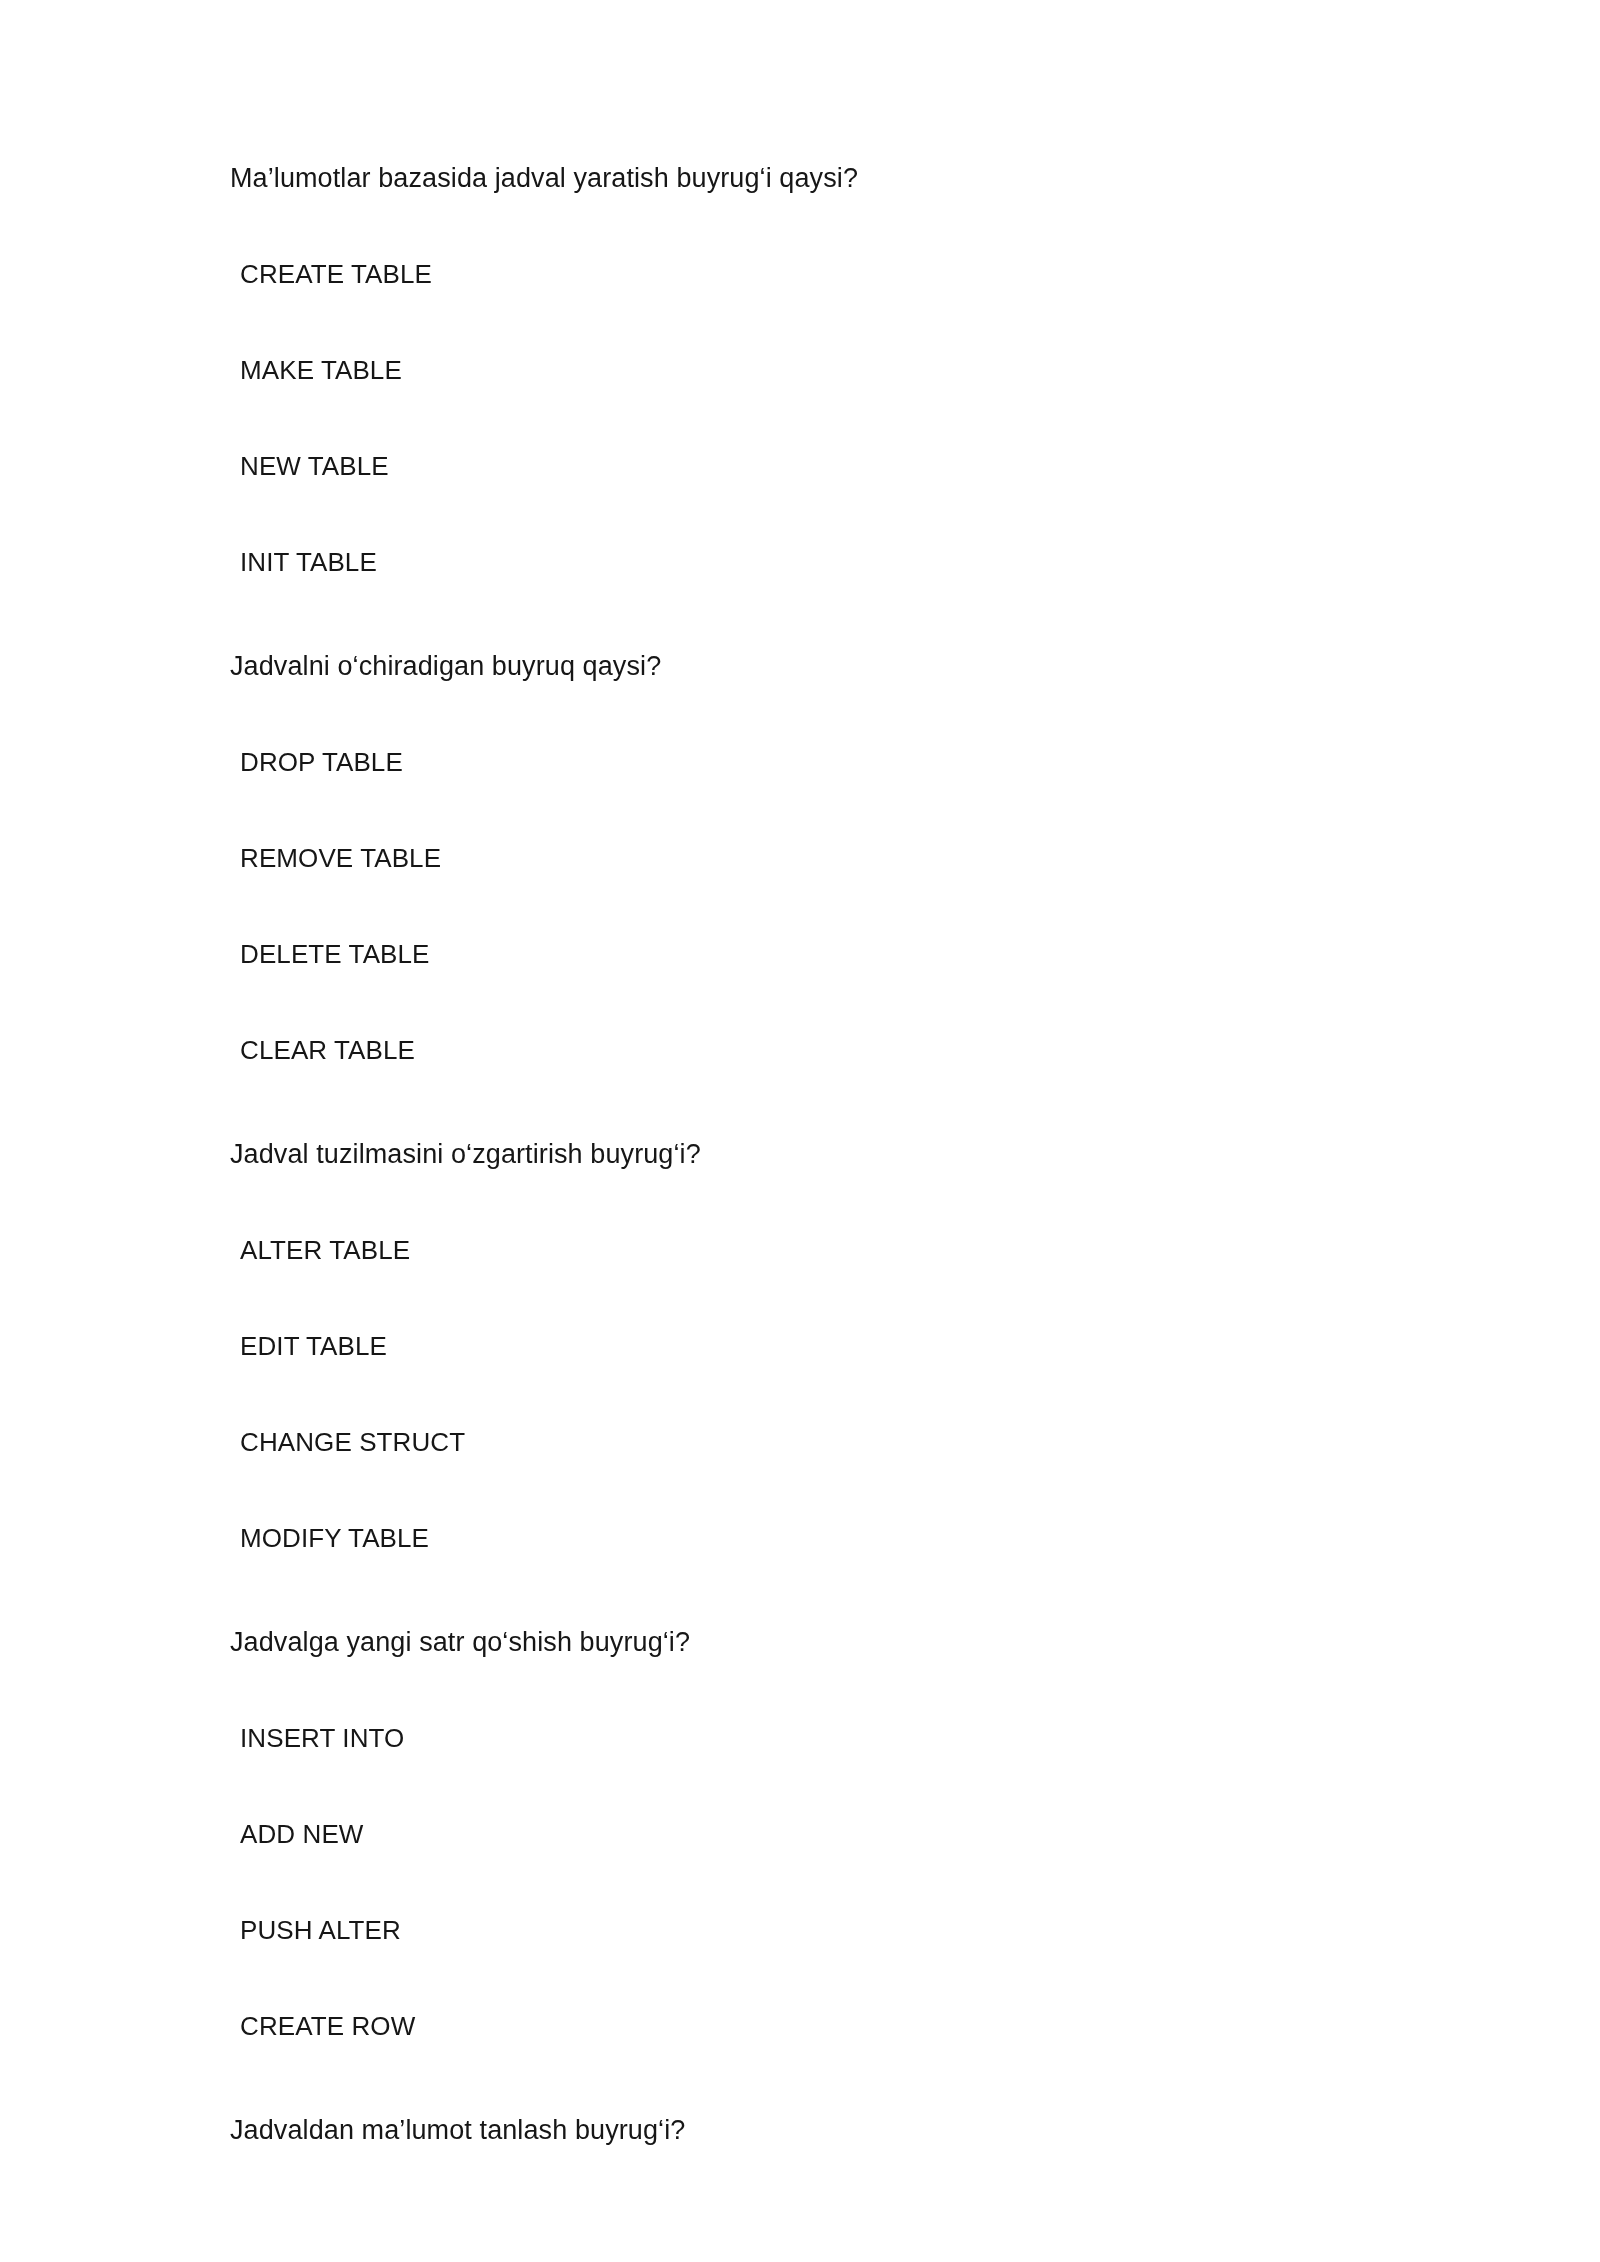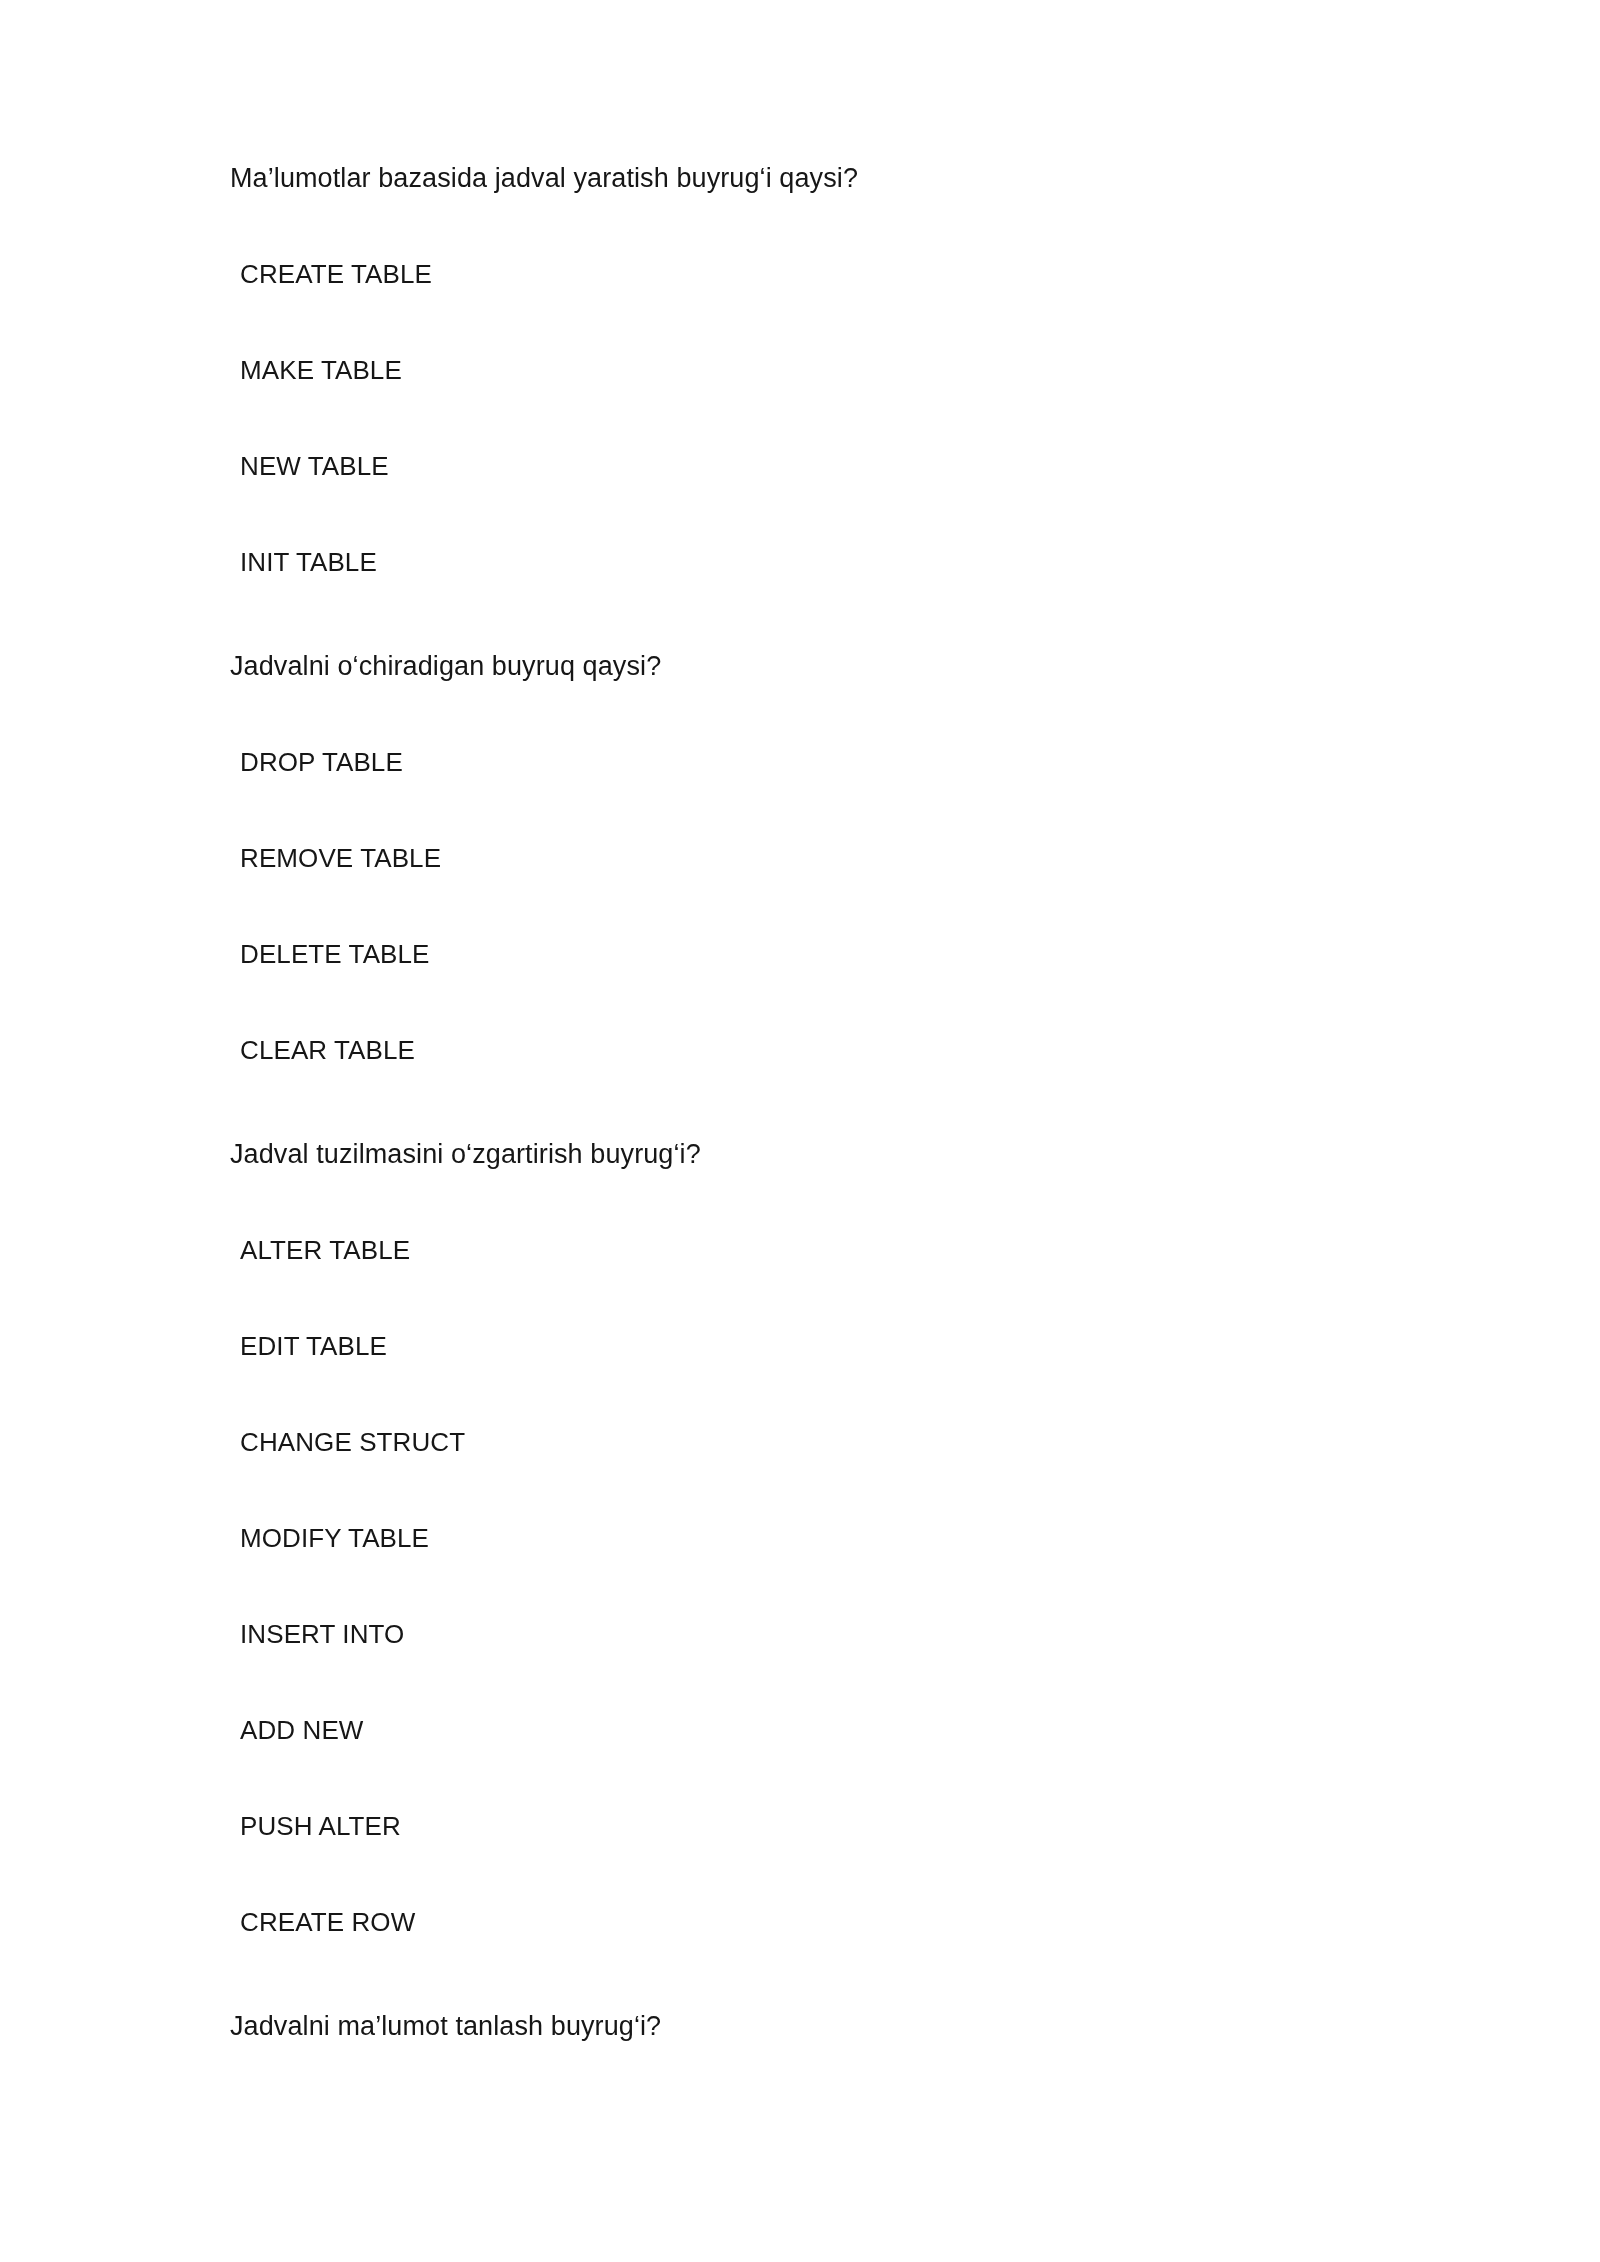--- a/index.html
+++ b/index.html
@@ -75,24 +75,25 @@
 
     <div class="block">
       <p class="q-line">Jadval tuzilmasini o‘zgartirish buyrug‘i?</p>
       <p class="opt-line">ALTER TABLE</p>
       <p class="opt-line">EDIT TABLE</p>
       <p class="opt-line">CHANGE STRUCT</p>
       <p class="opt-line">MODIFY TABLE</p>
     </div>
 
     <div class="block">
+      <p class="q-line">Jadvalga yangi satr qo‘shish buyrug‘i?</p>
       <p class="opt-line">INSERT INTO</p>
       <p class="opt-line">ADD NEW</p>
       <p class="opt-line">PUSH ALTER</p>
       <p class="opt-line">CREATE ROW</p>
     </div>
 
     <div class="block">
-      <p class="q-line">Jadvalni ma’lumot tanlash buyrug‘i?</p>
+      <p class="q-line">Jadvaldan ma’lumot tanlash buyrug‘i?</p>
     </div>
 
   </div>
 </div>
 
 </body></html>

